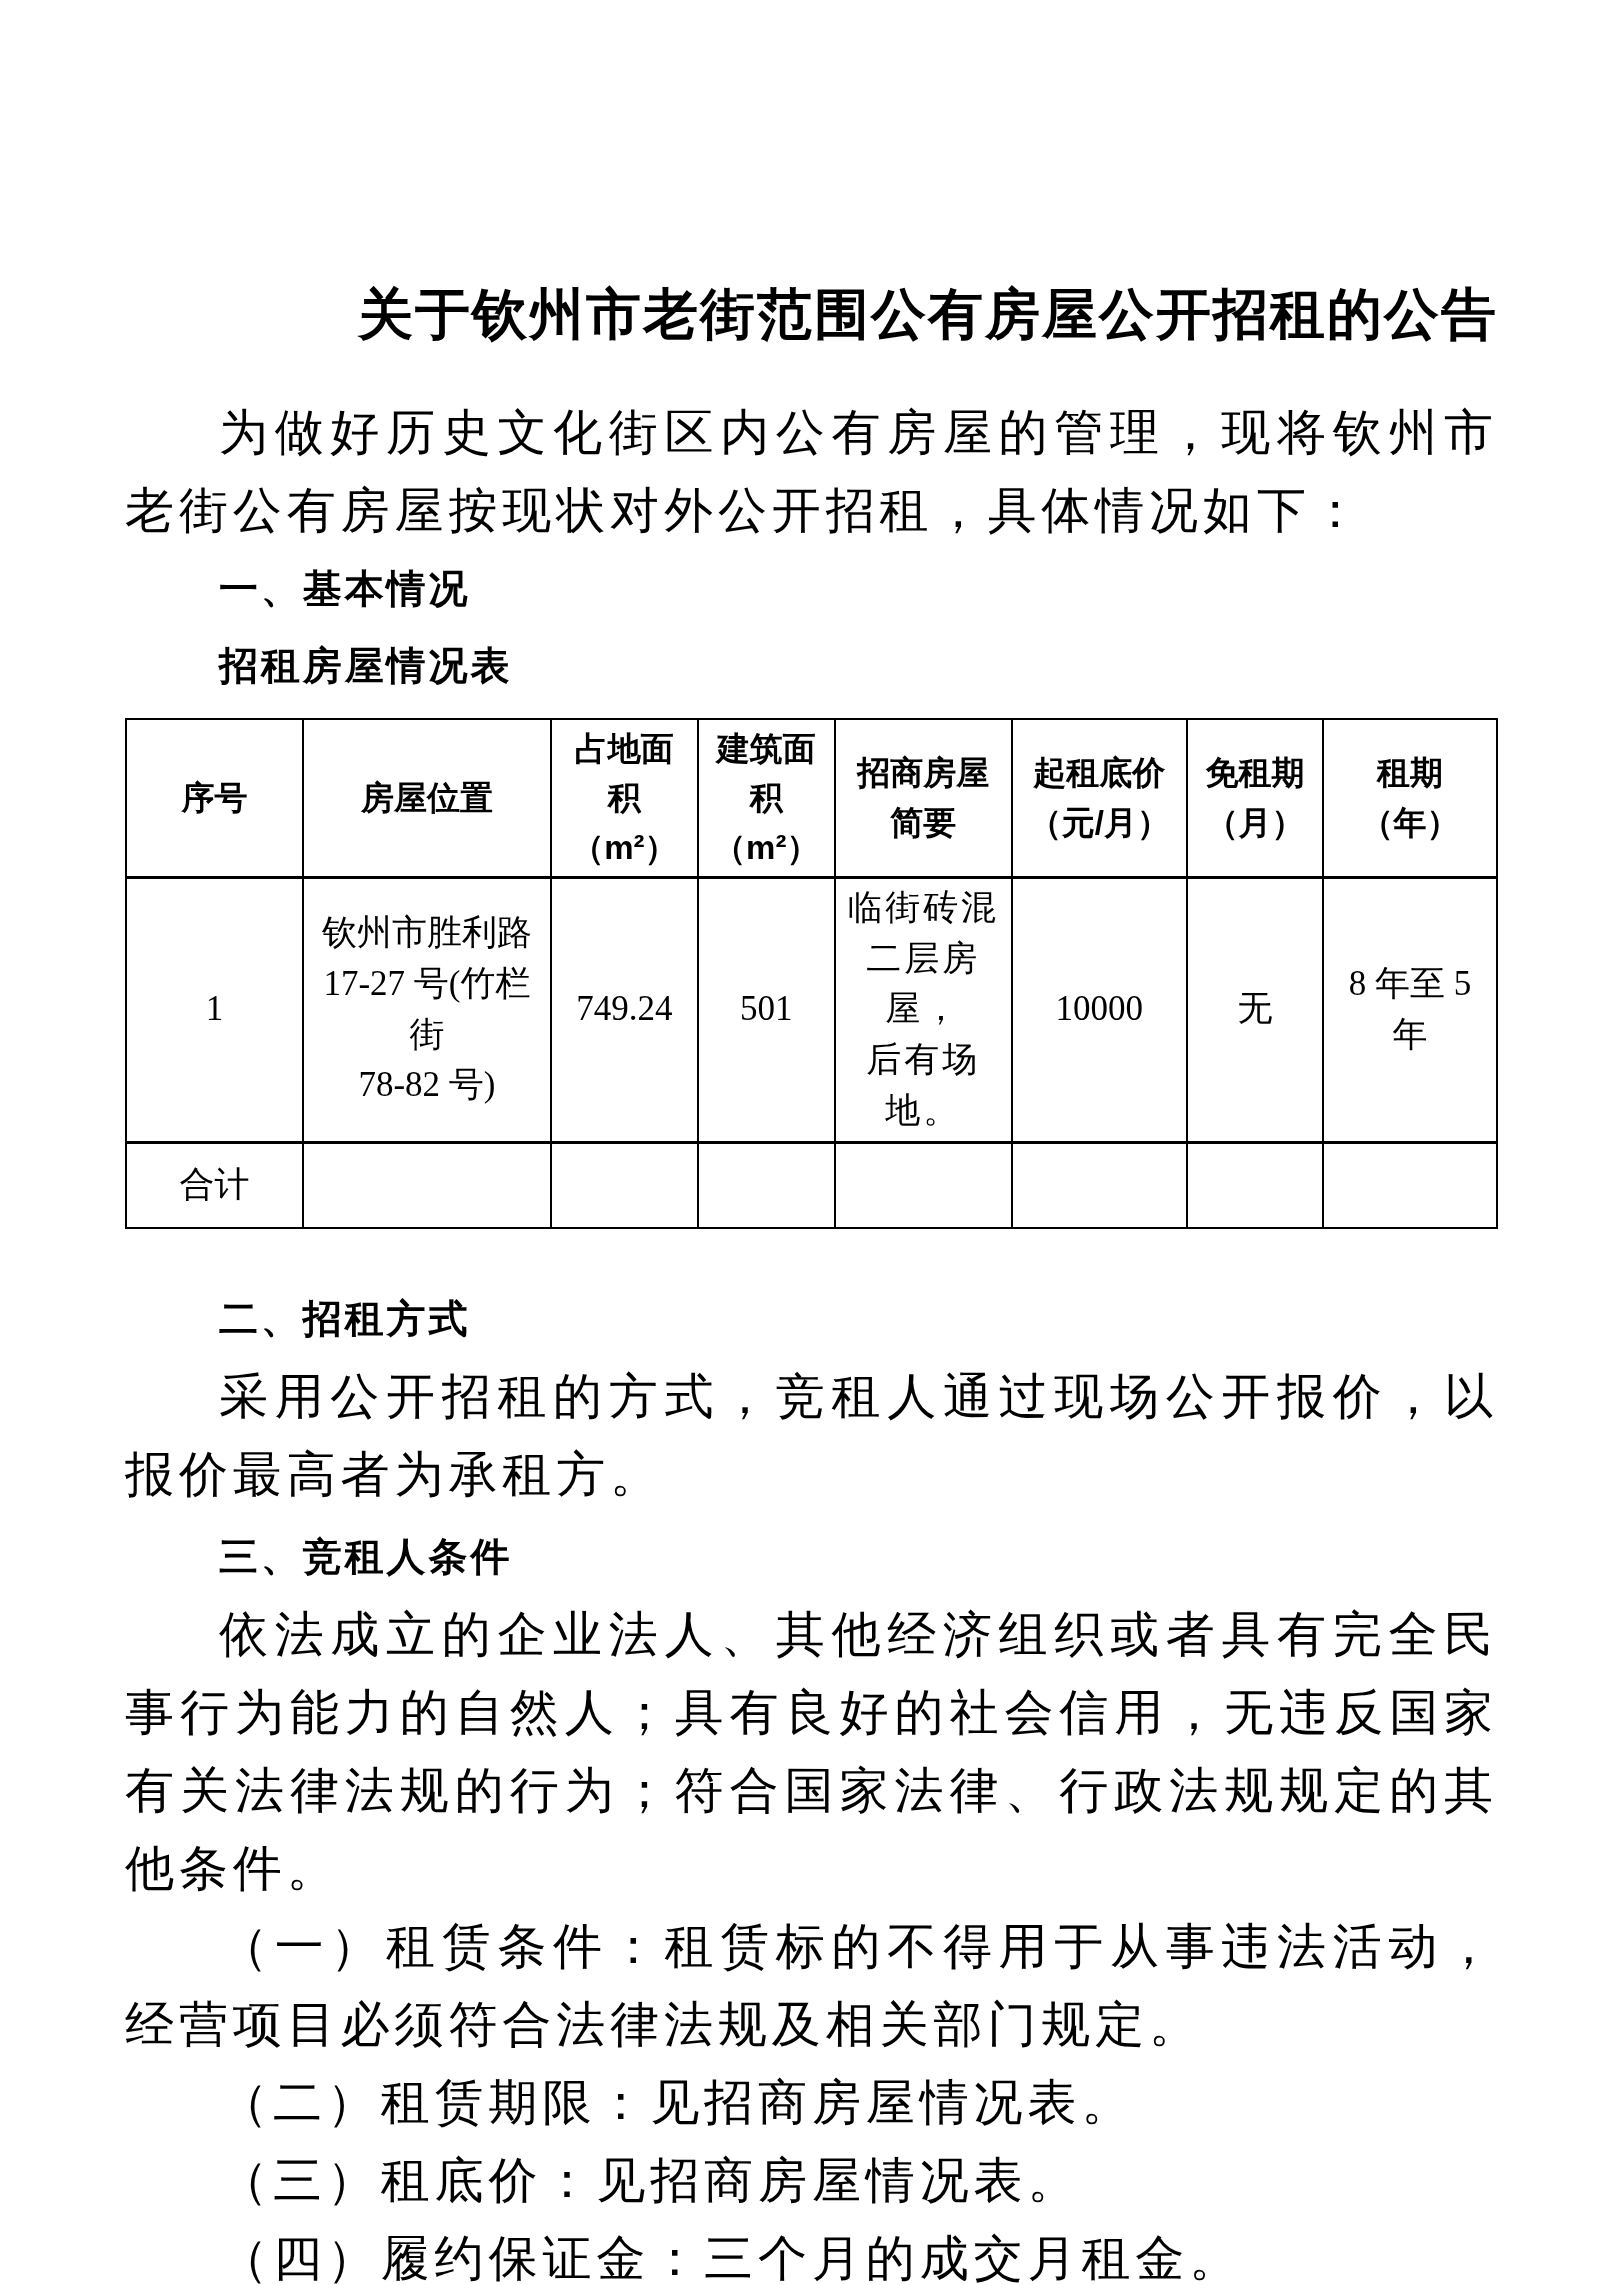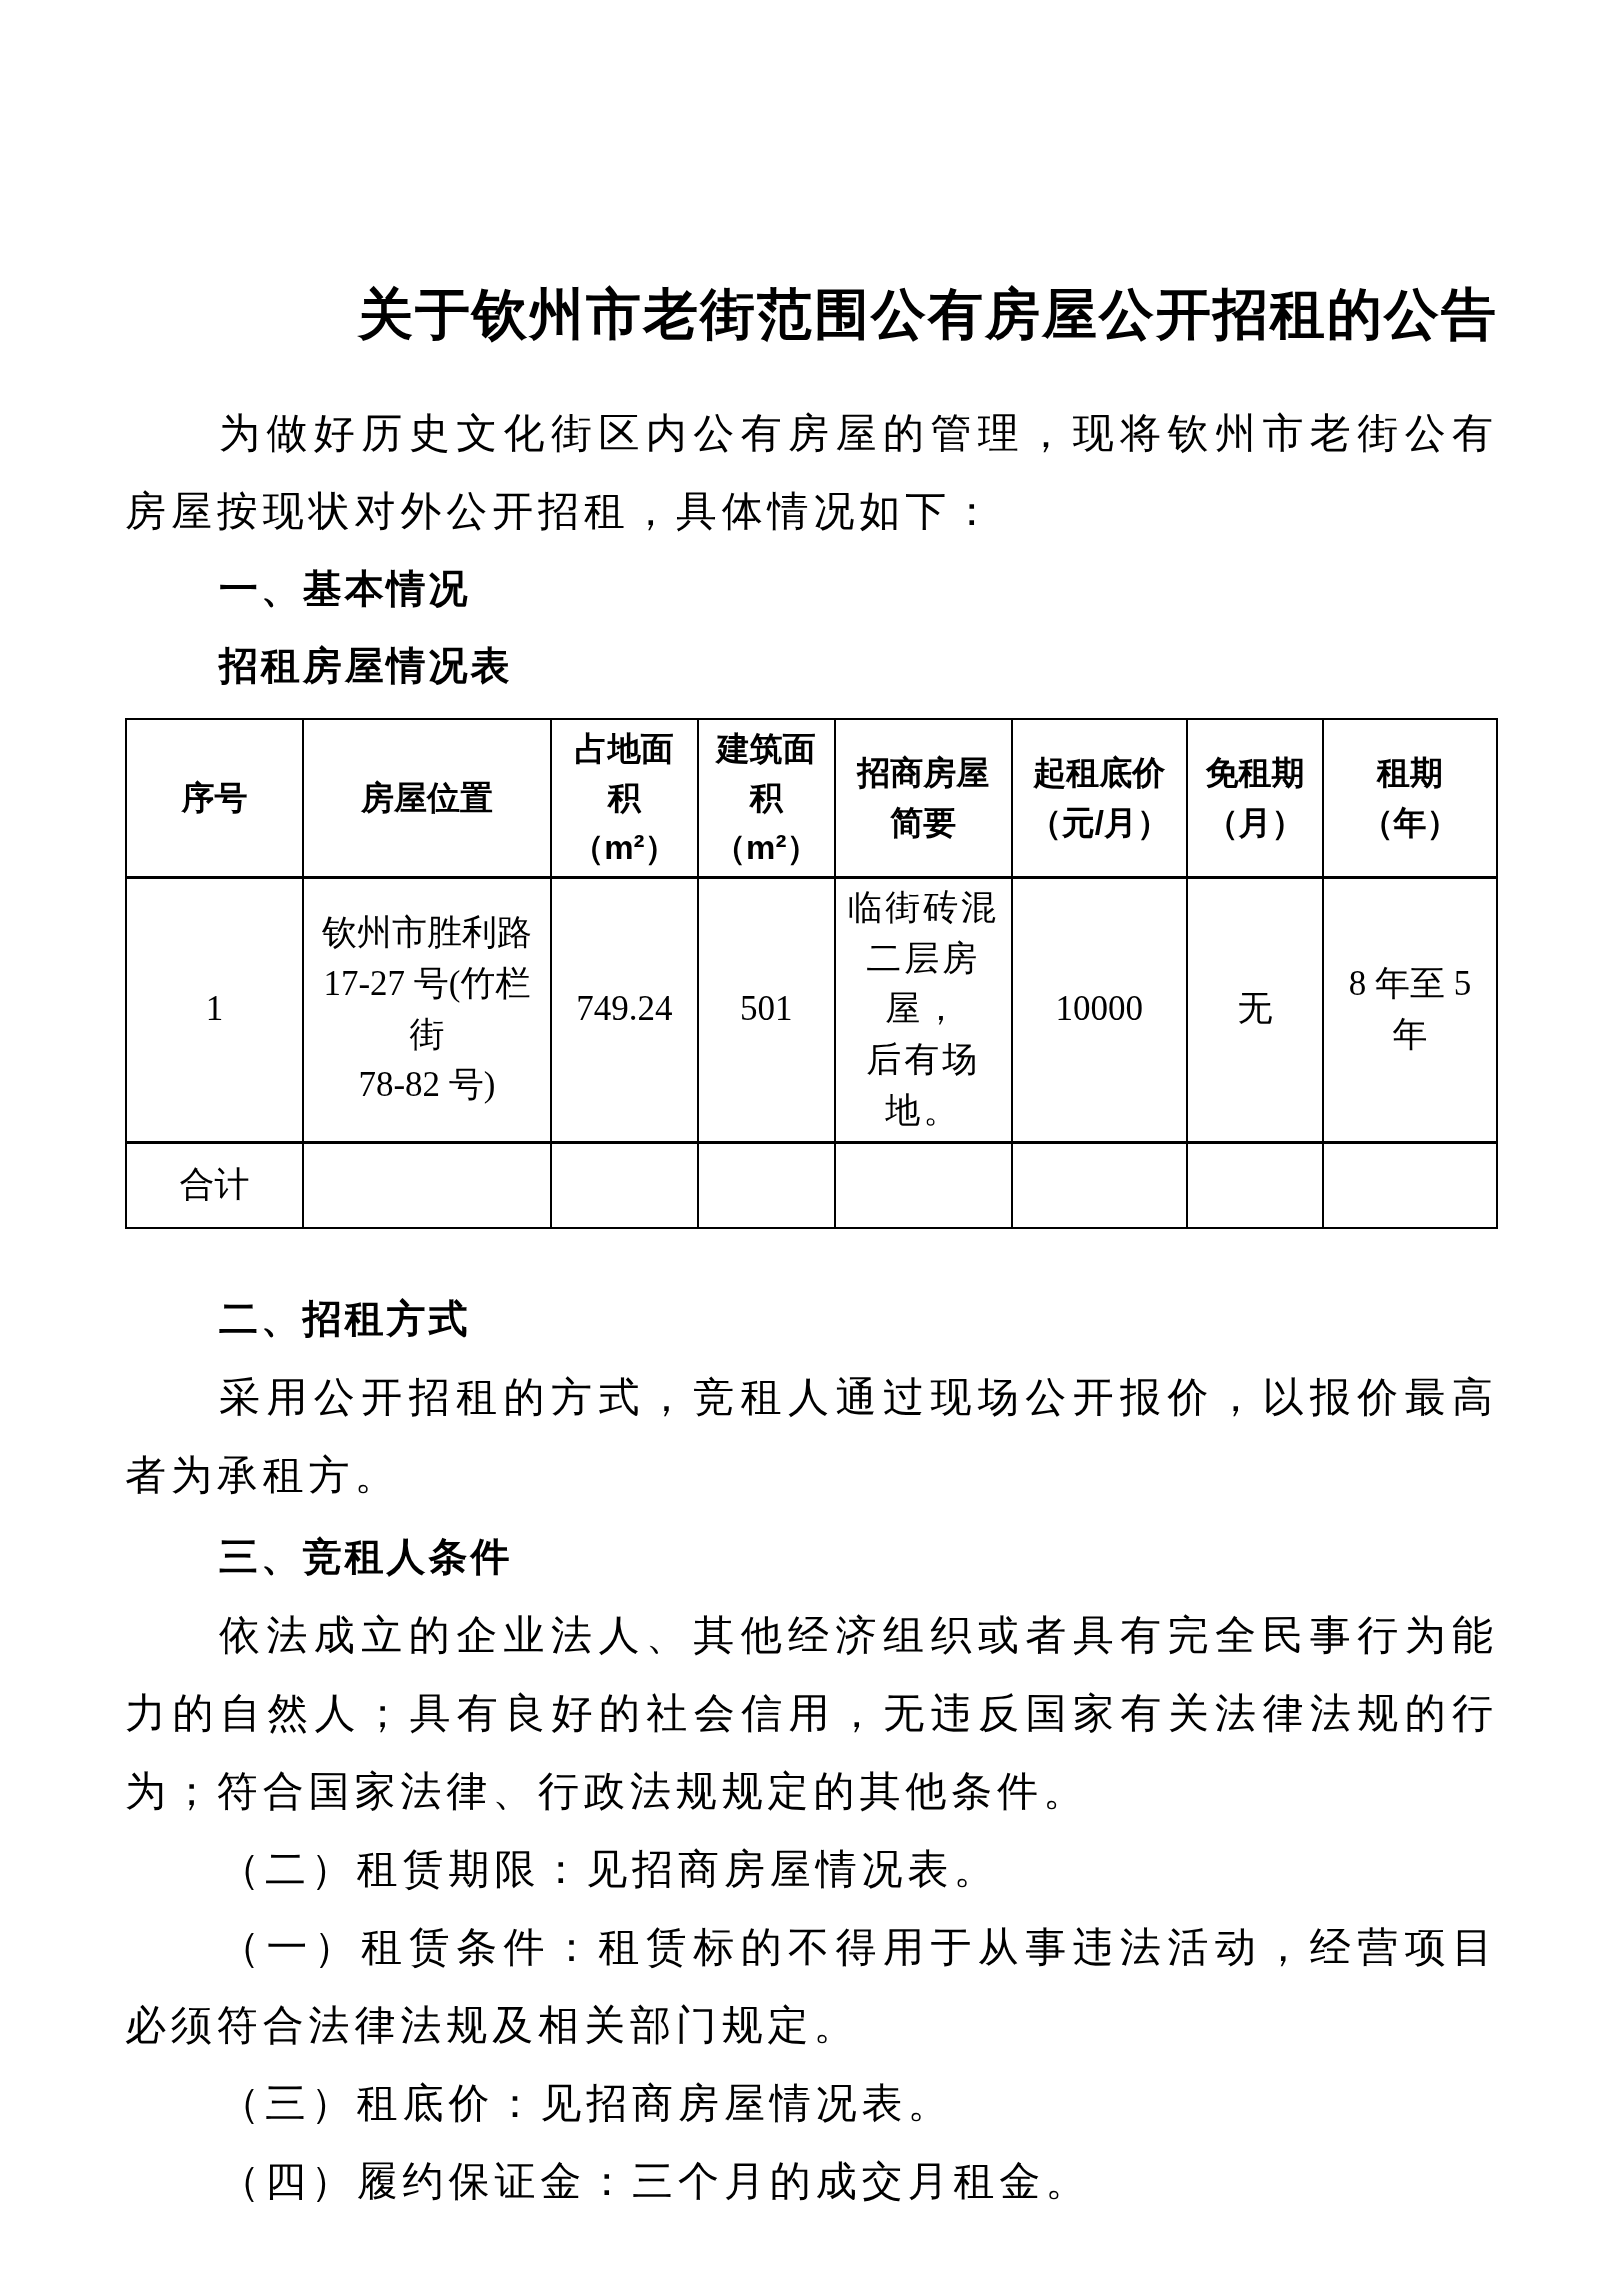--- a/index.html
+++ b/index.html
@@ -25,21 +25,21 @@
     margin: 281px 0 0 0;
     text-align: right;
     font-family: "Liberation Sans", "DejaVu Sans", sans-serif;
     font-weight: bold;
     font-size: 55px;
     letter-spacing: 2px;
     line-height: 1.2;
   }
   .para {
     margin: 0;
-    font-size: 41px;
+    font-size: 49px;
     line-height: 78px;
     text-indent: 94px;
     text-align: justify;
     letter-spacing: 4.9px;
   }
   .intro { margin-top: 47px; }
   .heading {
     margin: 0;
     font-family: "Liberation Sans", "DejaVu Sans", sans-serif;
     font-weight: bold;
@@ -173,21 +173,21 @@
         </tr>
       </tbody>
     </table>
 
     <h2 class="heading sec-method">二、招租方式</h2>
     <p class="para">采用公开招租的方式，竞租人通过现场公开报价，以报价最高者为承租方。</p>
 
     <h2 class="heading sec-cond">三、竞租人条件</h2>
     <p class="para">依法成立的企业法人、其他经济组织或者具有完全民事行为能力的自然人；具有良好的社会信用，无违反国家有关法律法规的行为；符合国家法律、行政法规规定的其他条件。</p>
 
+    <p class="para">（一）租赁条件：租赁标的不得用于从事违法活动，经营项目必须符合法律法规及相关部门规定。</p>
     <p class="para">（二）租赁期限：见招商房屋情况表。</p>
-    <p class="para">（一）租赁条件：租赁标的不得用于从事违法活动，经营项目必须符合法律法规及相关部门规定。</p>
     <p class="para">（三）租底价：见招商房屋情况表。</p>
     <p class="para">（四）履约保证金：三个月的成交月租金。</p>
 
   </div>
 
 </div>
 
 
 </body></html>

